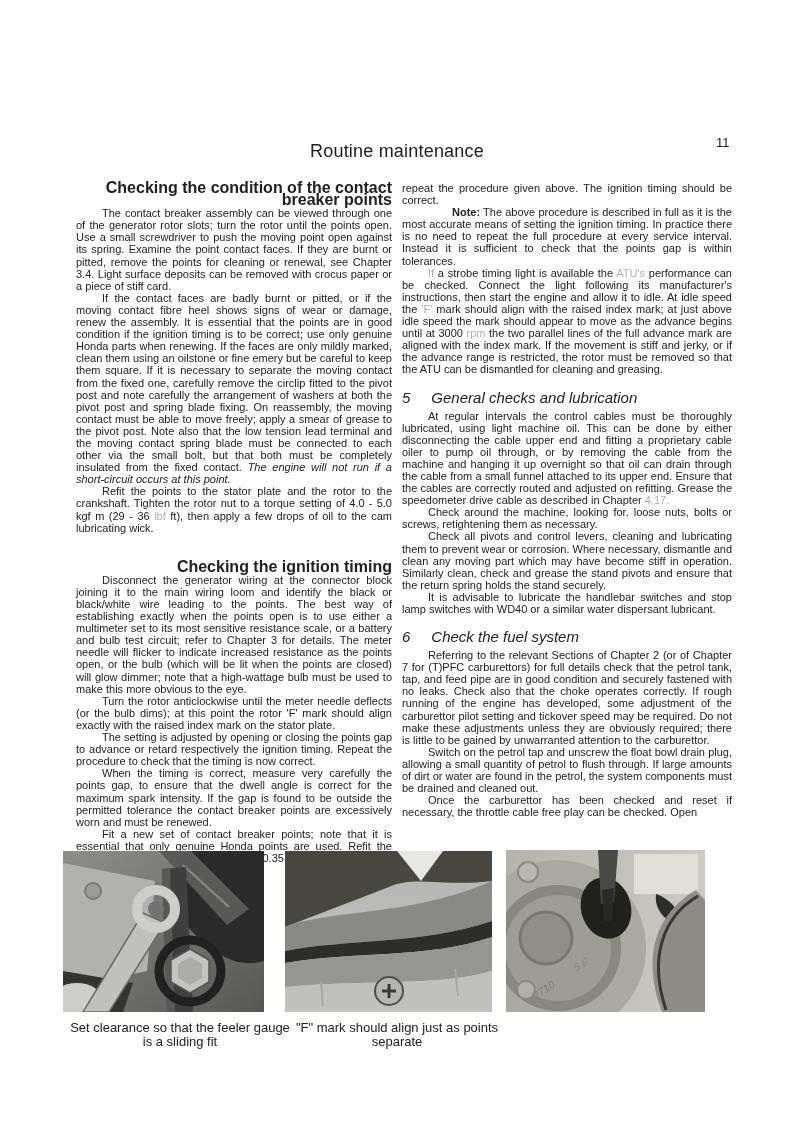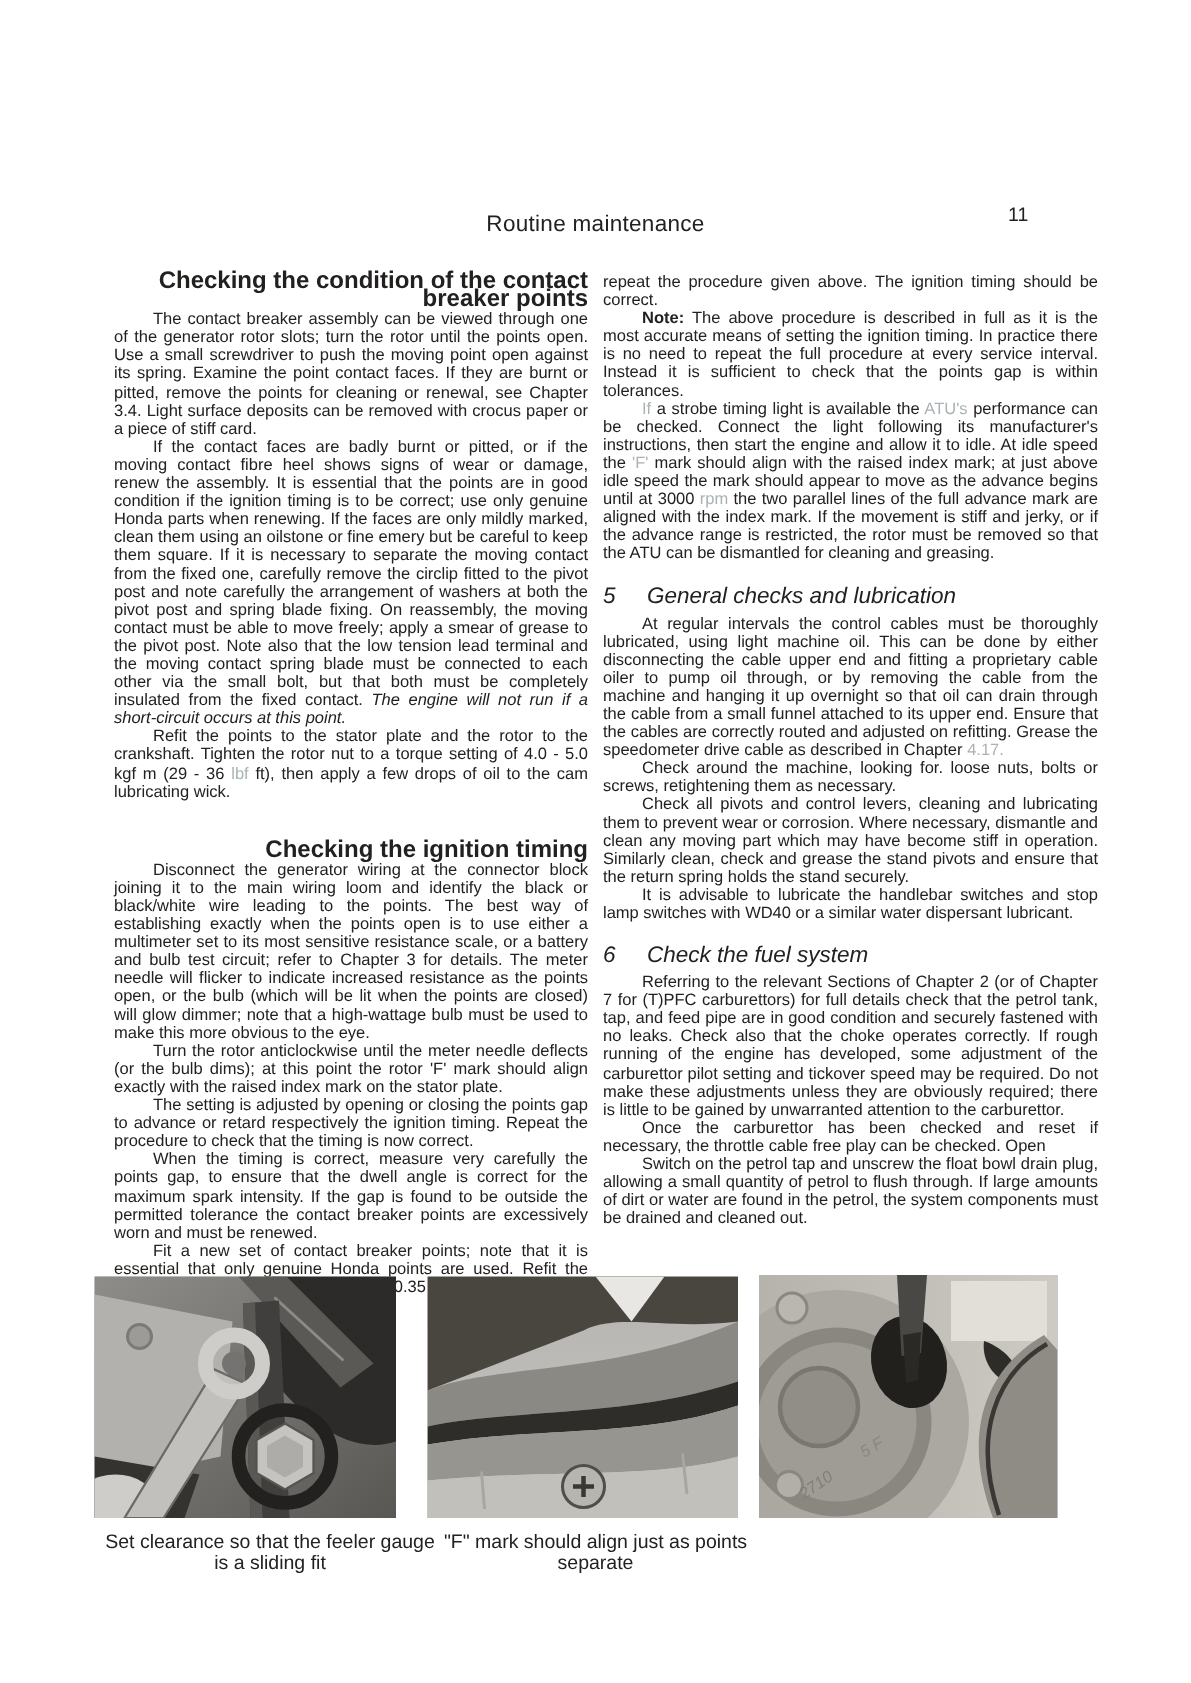--- a/index.html
+++ b/index.html
@@ -2,34 +2,34 @@
 <html><head>
 <meta charset="utf-8">
 <style>
   html,body{margin:0;padding:0;background:#e8e8e8;}
   .page{
     position:relative;width:794px;height:1122px;margin:0 auto;background:#ffffff;
     font-family:"Liberation Sans",sans-serif;color:#222120;overflow:hidden;
   }
   .header-title{
     position:absolute;top:141px;left:0;width:100%;text-align:center;
-    font-size:15px;letter-spacing:.2px;
+    font-size:18px;letter-spacing:.2px;
   }
-  .page-num{position:absolute;top:135px;left:672px;font-size:13px;}
+  .page-num{position:absolute;top:135px;left:716px;font-size:13px;}
   .col{position:absolute;top:182px;font-size:11px;line-height:12.1px;text-align:justify;}
   .col.left{left:76px;width:316px;}
   .col.right{left:402px;width:330px;}
   .subhead{margin:0 0 1px 0;font-size:16px;font-weight:bold;text-align:right;line-height:12.1px;}
   .subhead.spaced{margin-top:27px;margin-left:32px;}
   .p{margin:0;text-indent:26px;}
   .p.noindent{text-indent:0;}
   .sec{display:flex;gap:21px;margin:13px 0 3px 0;font-size:15px;line-height:18px;
        font-style:italic;font-weight:normal;text-align:left;}
   .italic{font-style:italic;}
-  .bold{font-weight:bold;}
+  .bold{font-weight:bold;margin-left:24px;}
   .faded{color:#a9b2b4;}
   .figure{position:absolute;background:#9a9894;}
   .figure svg{display:block;}
   .fig1{left:63px;top:851px;width:201px;height:161px;}
   .fig2{left:285px;top:851px;width:207px;height:161px;}
   .fig3{left:506px;top:850px;width:199px;height:162px;}
   .caption{position:absolute;top:1021px;font-size:13px;line-height:14px;text-align:center;}
   .cap1{left:68px;width:224px;}
   .cap2{left:287px;width:220px;}
   .cap3{left:508px;width:206px;}
@@ -74,22 +74,22 @@
         <p class="p"><span>Check around the machine, looking for. loose nuts, bolts or screws, retightening them as necessary.</span></p>
         <p class="p"><span>Check all pivots and control levers, cleaning and lubricating them to prevent wear or corrosion. Where necessary, dismantle and clean any moving part which may have become stiff in operation. Similarly clean, check and grease the stand pivots and ensure that the return spring holds the stand securely.</span></p>
         <p class="p"><span>It is advisable to lubricate the handlebar switches and stop lamp switches with WD40 or a similar water dispersant lubricant.</span></p>
       </div>
     <h3 class="sec">
       <span class="sec-num">6</span>
       <span class="sec-title">Check the fuel system</span>
     </h3>
     <div>
         <p class="p"><span>Referring to the relevant Sections of Chapter 2 (or of Chapter 7 for (T)PFC carburettors) for full details check that the petrol tank, tap, and feed pipe are in good condition and securely fastened with no leaks. Check also that the choke operates correctly. If rough running of the engine has developed, some adjustment of the carburettor pilot setting and tickover speed may be required. Do not make these adjustments unless they are obviously required; there is little to be gained by unwarranted attention to the carburettor.</span></p>
+        <p class="p"><span>Switch on the petrol tap and unscrew the float bowl drain plug, allowing a small quantity of petrol to flush through. If large amounts of dirt or water are found in the petrol, the system components must be drained and cleaned out.</span></p>
         <p class="p"><span>Once the carburettor has been checked and reset if necessary, the throttle cable free play can be checked. Open</span></p>
-        <p class="p"><span>Switch on the petrol tap and unscrew the float bowl drain plug, allowing a small quantity of petrol to flush through. If large amounts of dirt or water are found in the petrol, the system components must be drained and cleaned out.</span></p>
       </div>
   </div>
 
   <div class="figure fig1">
     <svg width="201" height="161" viewBox="0 0 201 161" preserveAspectRatio="none">
       <defs>
         <linearGradient id="p1bg" x1="0" y1="0" x2="1" y2="1">
           <stop offset="0" stop-color="#8f8d89"></stop>
             <stop offset="1" stop-color="#595753"></stop>
         </linearGradient>

